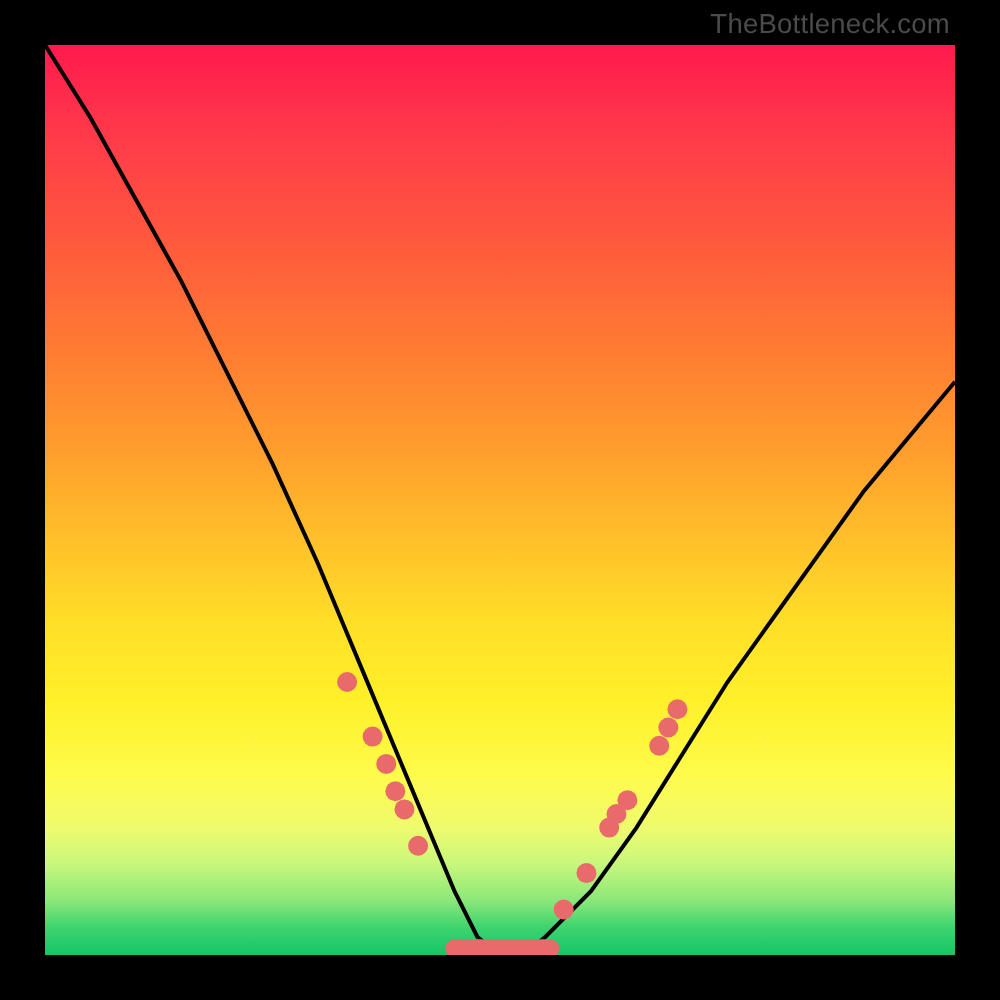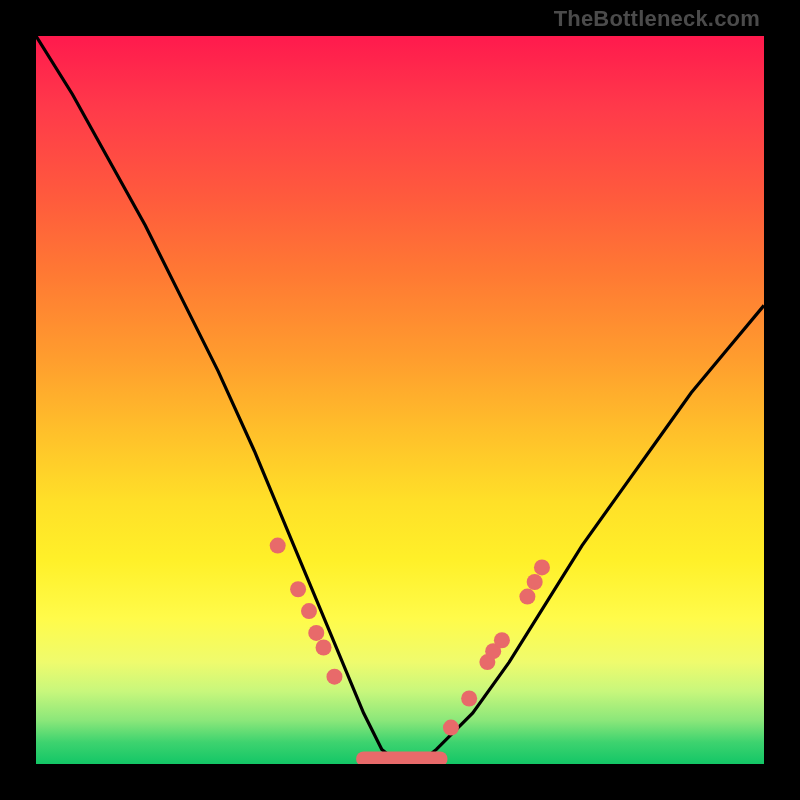--- a/index.html
+++ b/index.html
@@ -9,21 +9,20 @@
     height: 800px;
     overflow: hidden;
     background: #000;
     font-family: Arial, Helvetica, sans-serif;
   }
   .frame {
     position: relative;
     width: 800px;
     height: 724px;
     background: #000;
-    font-weight: bold;
   }
   .plot {
     position: absolute;
     left: 36px;
     top: 36px;
     width: 728px;
     height: 728px;
     
     background: linear-gradient(
       to bottom,

